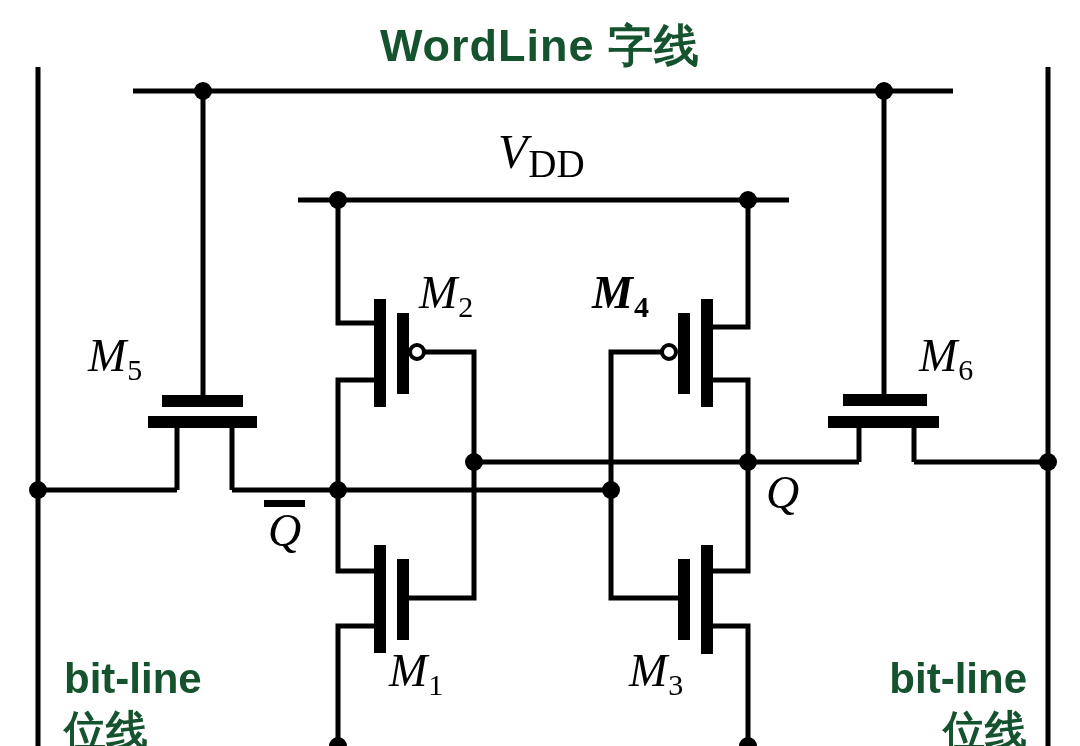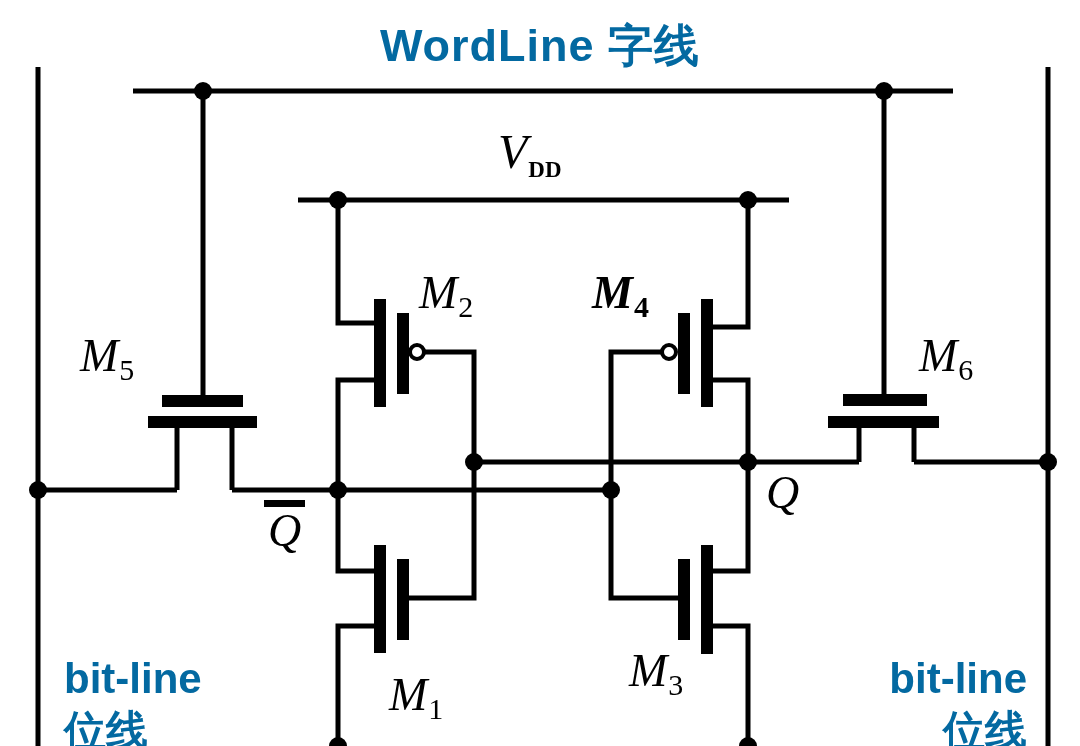--- a/index.html
+++ b/index.html
@@ -2,21 +2,21 @@
 <html><head>
 <meta charset="utf-8">
 <style>
   html,body{margin:0;padding:0;background:#fff;}
   .stage{
     position:relative;width:1080px;height:746px;background:#ffffff;
     overflow:hidden;font-family:"Liberation Sans",sans-serif;
   }
   .stage svg{position:absolute;left:0;top:0;}
   .label{position:absolute;white-space:nowrap;}
-  .gray{color:#0369a1;font-weight:bold;}
+  .gray{color:#14532d;font-weight:bold;}
   .title{top:16px;left:0;width:100%;text-align:center;font-size:45px;letter-spacing:1px;}
   .math{font-family:"Liberation Serif",serif;font-style:italic;color:#000;
         font-size:46px;line-height:1;}
   .math .sub{font-style:normal;font-size:30px;vertical-align:-9px;margin-left:1px;}
   .overline-wrap{display:inline-block;border-top:7px solid #000;padding:2px 4px 0 4px;line-height:0.95;}
   .bitline{font-size:42px;line-height:52px;}
   .bitline.right{text-align:right;}
 </style>
 </head>
 <body>
@@ -79,31 +79,31 @@
       <circle cx="338" cy="746" r="9"></circle>
       <circle cx="748" cy="746" r="9"></circle>
     </g>
 
     <circle cx="417" cy="352" r="7" fill="#ffffff" stroke="#000000" stroke-width="4"></circle>
     <circle cx="669" cy="352" r="7" fill="#ffffff" stroke="#000000" stroke-width="4"></circle>
   </svg>
 
   <div class="label title gray">WordLine 字线</div>
 
-  <div class="label math" style="left:498px;top:128px;font-size:48px;"><span>V</span><span class="sub" style="font-size:23px;font-weight:bold;">DD</span></div>
+  <div class="label math" style="left:498px;top:128px;font-size:48px;"><span>V</span><span class="sub" style="font-size:39px;">DD</span></div>
 
-  <div class="label math" style="left:80px;top:333px;"><span>M</span><span class="sub">5</span></div>
+  <div class="label math" style="left:88px;top:333px;"><span>M</span><span class="sub">5</span></div>
 
   <div class="label math" style="left:419px;top:270px;"><span>M</span><span class="sub">2</span></div>
 
   <div class="label math" style="left:592px;top:270px;font-weight:bold;"><span>M</span><span class="sub">4</span></div>
 
   <div class="label math" style="left:919px;top:333px;"><span>M</span><span class="sub">6</span></div>
 
-  <div class="label math" style="left:389px;top:648px;margin-top:24px;"><span>M</span><span class="sub">1</span></div>
+  <div class="label math" style="left:389px;top:648px;"><span>M</span><span class="sub">1</span></div>
 
   <div class="label math" style="left:629px;top:648px;"><span>M</span><span class="sub">3</span></div>
 
   <div class="label math" style="left:264px;top:500px;"><span class="overline-wrap"><span>Q</span></span></div>
 
   <div class="label math" style="left:766px;top:470px;"><span>Q</span></div>
 
   <div class="label bitline gray" style="left:64px;top:653px;">
     <div>bit-line</div>
     <div>位线</div>

